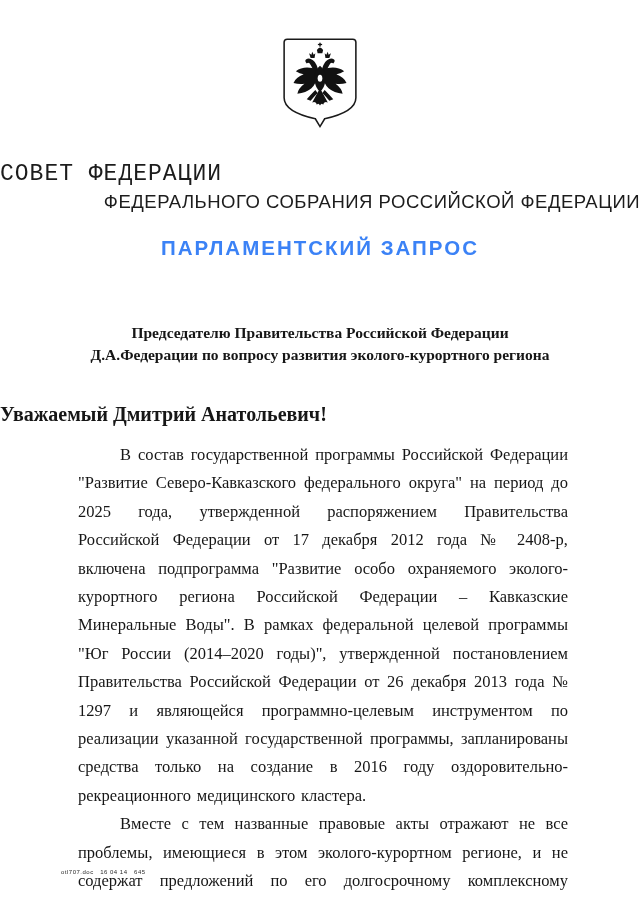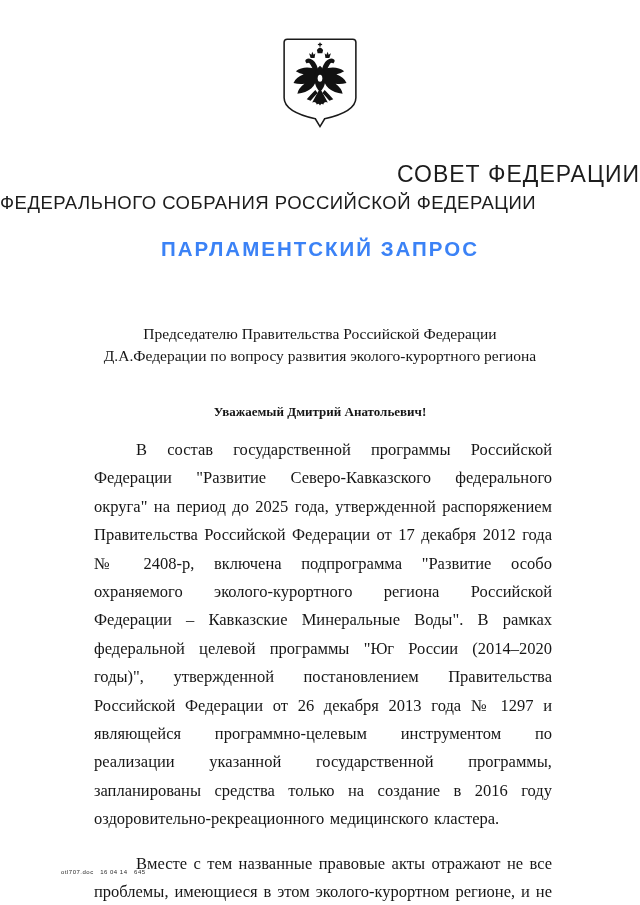--- a/index.html
+++ b/index.html
@@ -14,65 +14,63 @@
     font-family: "Liberation Serif", serif;
   }
   .arms-wrap {
     margin: 36px auto 0;
     width: 78px;
     height: 100px;
     text-align: center;
   }
   .org-line1 {
     margin-top: 25px;
-    text-align: right;
-    font-family: Liberation Sans, sans-serif;
+    text-align: left;
+    font-family: Liberation Mono, monospace;
     font-size: 23px;
     letter-spacing: 1px;
     color: #1c1c1c;
-    margin-left: 12px;
   }
   .org-line2 {
     margin-top: 4px;
-    text-align: left;
+    text-align: right;
     font-family: "Liberation Sans", sans-serif;
     font-size: 18.5px;
     letter-spacing: 0.5px;
     color: #1c1c1c;
   }
   .doc-type {
     margin-top: 23px;
     text-align: center;
     font-family: "Liberation Sans", sans-serif;
     font-size: 20.5px;
     font-weight: bold;
     letter-spacing: 2px;
     color: #3b82f6;
   }
   .addressee {
     margin-top: 62px;
     text-align: center;
-    font-weight: normal;
+    font-weight: bold;
     font-size: 15.5px;
     line-height: 22px;
   }
   .salutation {
     margin-top: 37px;
-    text-align: center;
     font-weight: bold;
-    font-size: 13px;
+    font-size: 20px;
   }
   .body-text {
     margin: 15px 72px 0 78px;
     text-align: justify;
     font-size: 16.5px;
     line-height: 28.4px;
     word-spacing: 1.5px;
   }
-  .body-text p { margin: 16px; text-indent: 42px; font-family: Liberation Serif, serif; }
+  .body-text p { margin: 0; text-indent: 42px; font-family: Liberation Serif, serif; }
   .footer-stamp {
     position: absolute;
     left: 61px;
     top: 869px;
     font-family: "Liberation Sans", sans-serif;
     font-size: 6px;
     letter-spacing: 0.5px;
     color: #2a2a2a;
     white-space: pre;
   }

